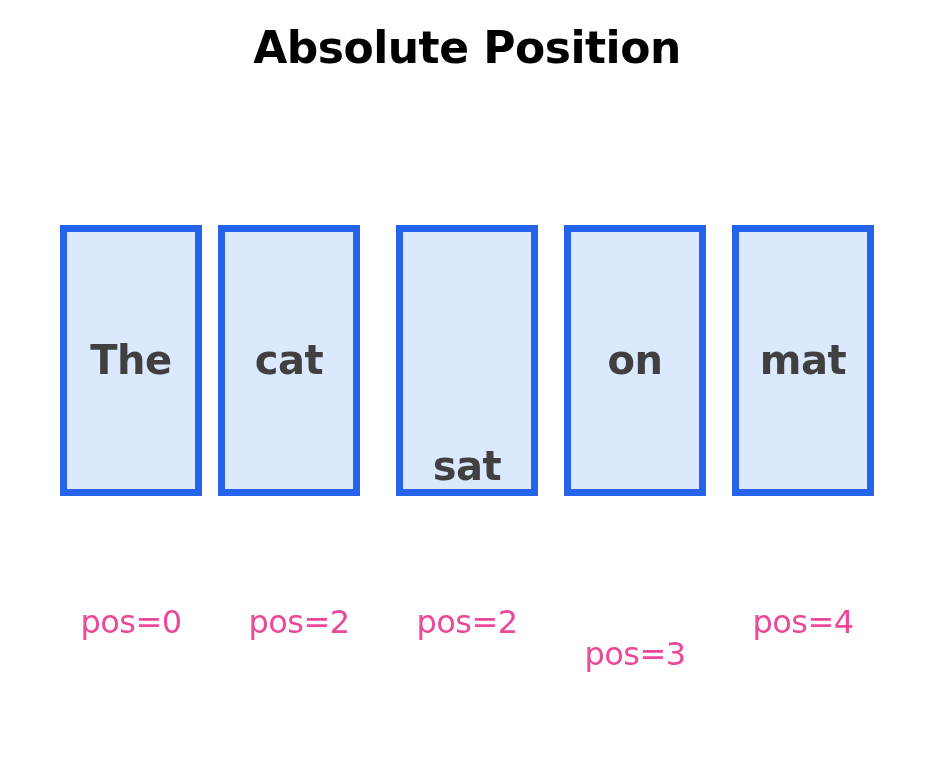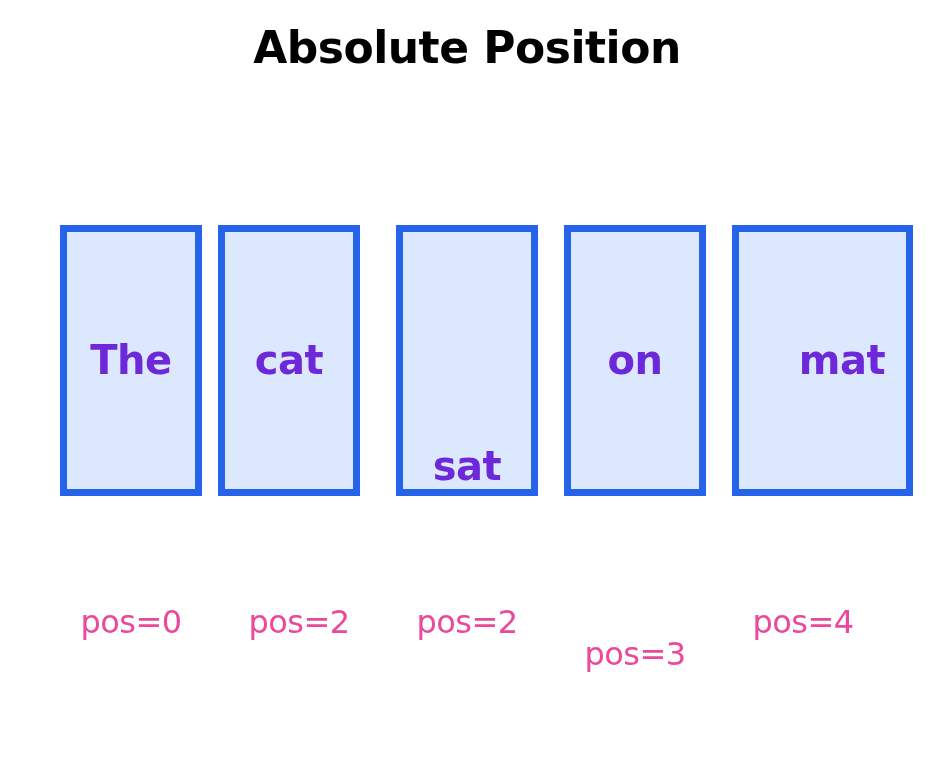--- a/index.html
+++ b/index.html
@@ -33,21 +33,21 @@
       height: 257px;
       border: 7px solid #2563eb;
       background: #dbe8fe;
       display: flex;
       align-items: center;
       justify-content: center;
     }
     .token-label {
       font-weight: bold;
       font-size: 40px;
-      color: #6d28d9;
+      color: #404040;
       letter-spacing: -0.5px;
       margin-top: -2px;
     }
     .pos-label {
       position: absolute;
       top: 600px;
       width: 142px;
       text-align: center;
       font-size: 32px;
       line-height: 44px;
@@ -65,21 +65,21 @@
 </div>
 <div class="token-box" style="left:218px;">
   <span class="token-label">cat</span>
 </div>
 <div class="token-box" style="left:396px;align-items:flex-end;">
   <span class="token-label">sat</span>
 </div>
 <div class="token-box" style="left:564px;">
   <span class="token-label">on</span>
 </div>
-<div class="token-box" style="left:732px;padding-left:39px;">
+<div class="token-box" style="left:732px;">
   <span class="token-label">mat</span>
 </div>
 
 <div class="pos-label" style="left:60px;">pos=0</div>
 <div class="pos-label" style="left:228px;">pos=2</div>
 <div class="pos-label" style="left:396px;">pos=2</div>
 <div class="pos-label" style="left:564px;margin-top:32px;">pos=3</div>
 <div class="pos-label" style="left:732px;">pos=4</div>
 
 </body></html>

